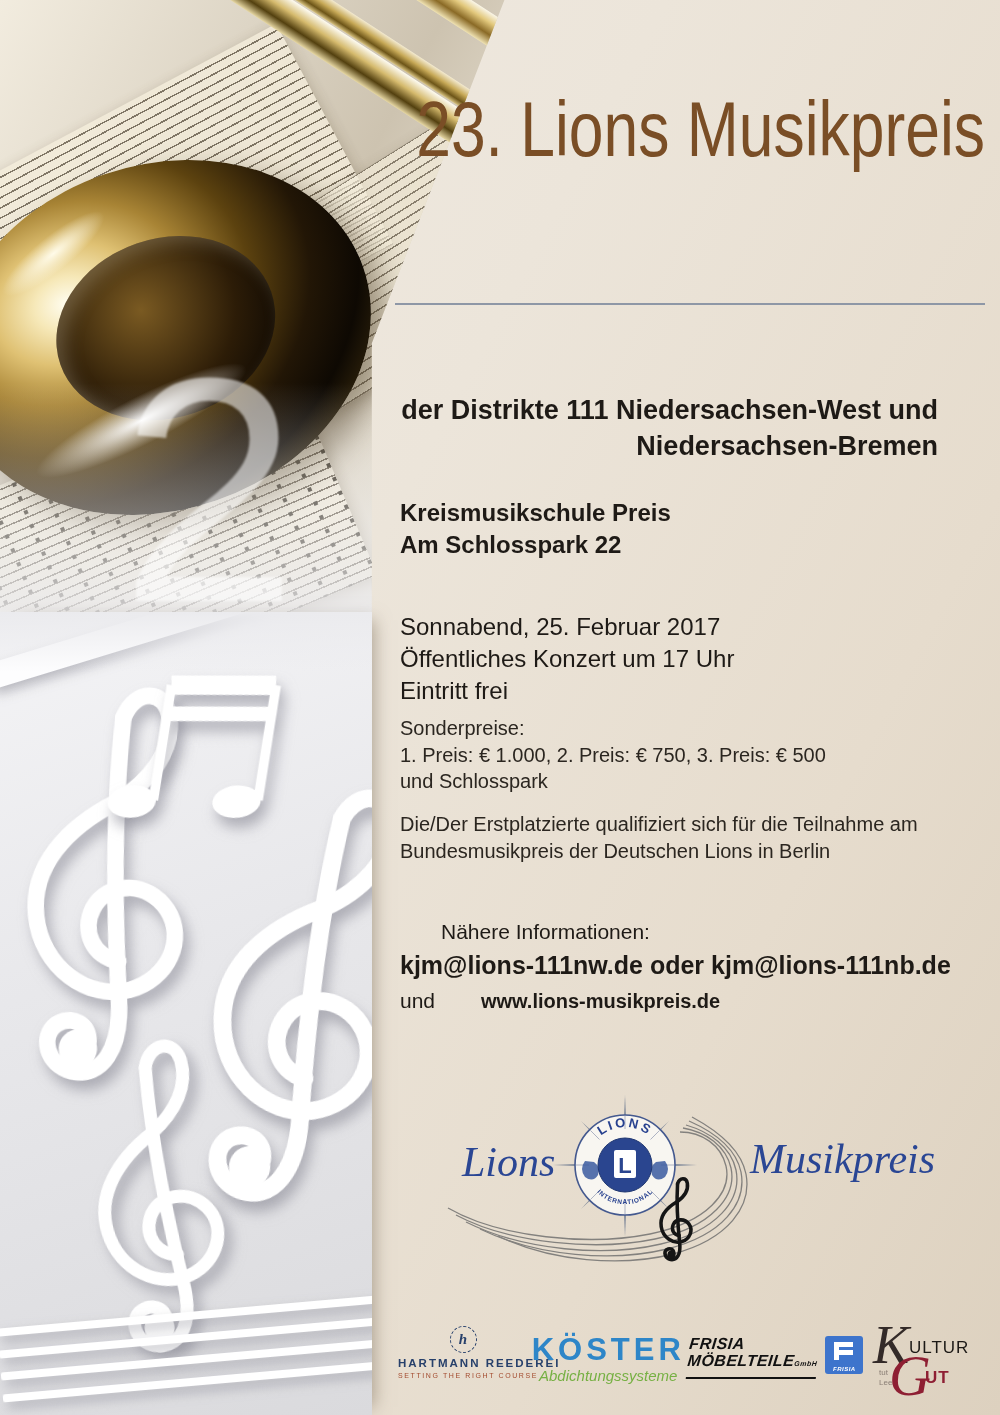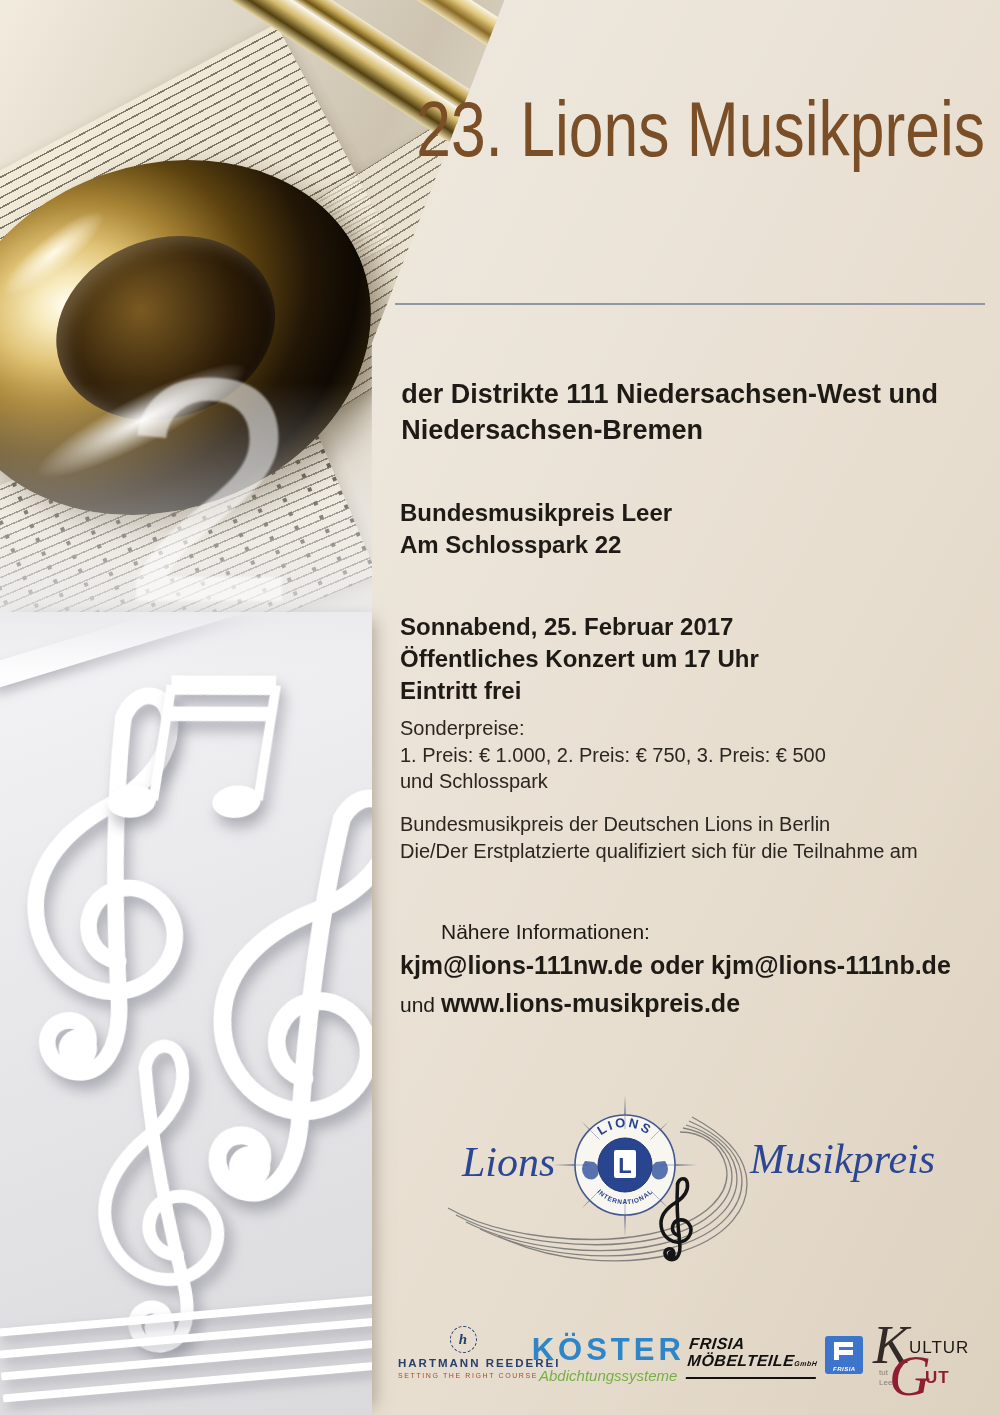--- a/index.html
+++ b/index.html
@@ -61,31 +61,31 @@
   .staff-bars .bar{ height:8px; background:#fff; margin-bottom:14px; border-radius:2px;}
   .white-beam{ position:absolute; left:-20px; top:6px; width:320px; height:26px; background:#fdfdfe;
     transform:rotate(-17deg); filter:drop-shadow(4px 6px 6px rgba(125,125,138,.5));}
   
   .title{ position:absolute; top:90px; right:15px; font-size:78px; line-height:1;
     font-weight:300; color:#7a4e26; white-space:nowrap;
     transform:scaleX(.8); transform-origin:100% 50%; letter-spacing:0;}
   .instrument{ position:absolute; top:200px; right:15px; font-size:112px; line-height:1;
     font-weight:300; color:#98a0b3; letter-spacing:16px; white-space:nowrap;}
   .rule{ position:absolute; top:303px; left:395px; right:15px; height:2px; background:#8e97a6;}
-  .subtitle{ position:absolute; top:376px; right:62px; text-align:left;
+  .subtitle{ position:absolute; top:392px; right:62px; text-align:right;
     font-size:27px; font-weight:bold; line-height:1.35; color:#1e1a16;}
   .block{ position:absolute; left:400px; color:#1e1a16;}
   .venue{ top:497px; font-size:24px; font-weight:bold; line-height:1.33;}
-  .event{ top:611px; font-size:24px; font-weight:bold; line-height:1.33;}
+  .event{ top:611px; font-size:24px; font-weight:normal; line-height:1.33;}
   .prizes{ top:715px; font-size:20px; line-height:1.33; color:#2b2620;}
   .qual{ top:811px; font-size:20px; line-height:1.33; color:#2b2620;}
   .info-h{ top:920px; font-size:21px; color:#1e1a16;margin-left:41px;}
   .info-mail{ top:951px; font-size:25px; font-weight:bold;}
   .info-web{ top:989px; font-size:21px;}
-  .info-web b{ font-size:25px;}
+  .info-web b{ font-size:20px;margin-left:40px;}
   
   .logo{ position:absolute; left:440px; top:1088px; width:520px; height:178px;}
   
   .support{ position:absolute; top:1292px; left:375px; right:0; text-align:center;
     font-size:19px; color:#1c1916;}
   .sponsors{ position:absolute; top:1326px; left:398px; right:28px; display:flex;
     justify-content:space-between; align-items:flex-start;}
   .hartmann{ text-align:center; color:#27406b; width:130px;}
   .h-circle{ width:27px; height:27px; border:1.5px dashed #27406b; border-radius:50%;
     margin:0 auto 4px auto; display:flex; align-items:center; justify-content:center;
@@ -185,39 +185,39 @@
 
   <div class="title">23. Lions Musikpreis</div>
   <div class="rule"></div>
 
   <div class="subtitle">
     <div>der Distrikte 111 Niedersachsen-West und</div>
     <div>Niedersachsen-Bremen</div>
   </div>
 
   <div class="block venue">
-    <div>Bundesmusikpreis Leer</div>
+    <div>Kreismusikschule Preis</div>
     <div>Am Schlosspark 22</div>
   </div>
 
   <div class="block event">
     <div>Sonnabend, 25. Februar 2017</div>
     <div>Öffentliches Konzert um 17 Uhr</div>
     <div>Eintritt frei</div>
   </div>
 
   <div class="block prizes">
     <div>Sonderpreise:</div>
     <div>1. Preis: € 1.000, 2. Preis: € 750, 3. Preis: € 500</div>
     <div>und Schlosspark</div>
   </div>
 
   <div class="block qual">
+    <div>Die/Der Erstplatzierte qualifiziert sich für die Teilnahme am</div>
     <div>Bundesmusikpreis der Deutschen Lions in Berlin</div>
-    <div>Die/Der Erstplatzierte qualifiziert sich für die Teilnahme am</div>
   </div>
 
   <div class="block info-h">Nähere Informationen:</div>
   <div class="block info-mail">kjm@lions-111nw.de oder kjm@lions-111nb.de</div>
   <div class="block info-web">
     <span>und</span>
     <b>www.lions-musikpreis.de</b>
   </div>
 
   <svg class="logo" viewBox="0 0 520 178">

